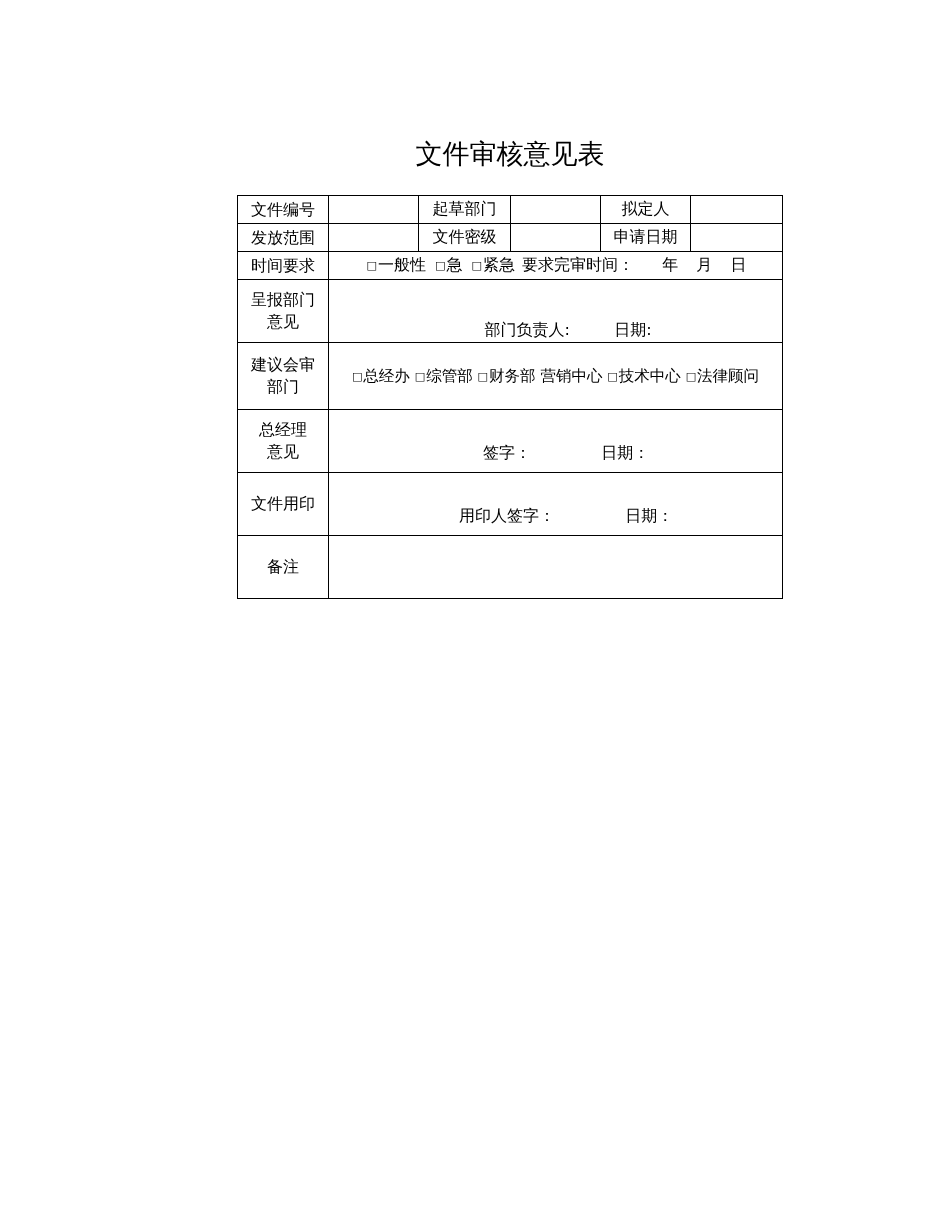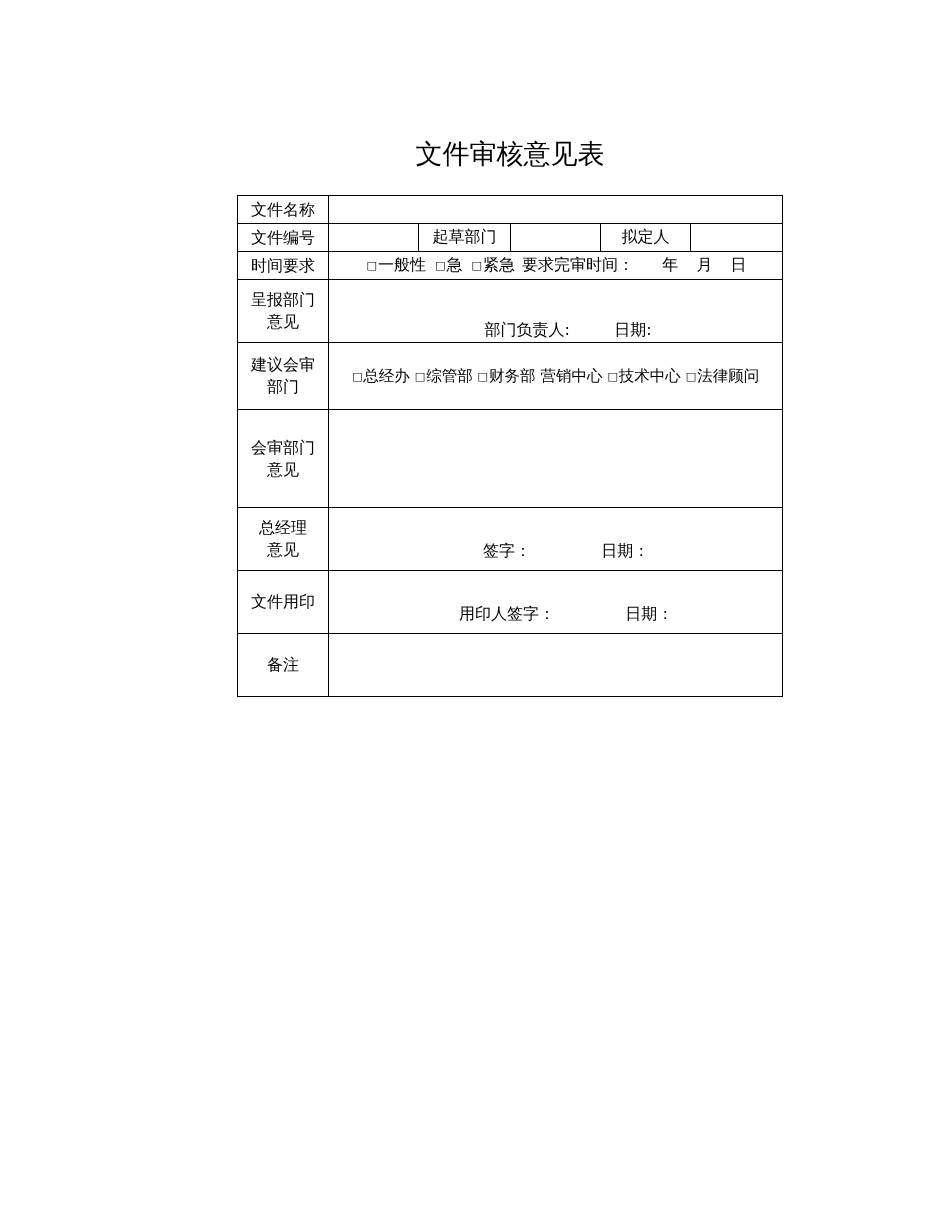--- a/index.html
+++ b/index.html
@@ -21,34 +21,38 @@
   <colgroup>
     <col style="width:91px">
     <col style="width:90px">
     <col style="width:92px">
     <col style="width:90px">
     <col style="width:90px">
     <col style="width:92px">
   </colgroup>
 
   <tbody>
-      <tr class="r28">
-    <td class="label">文件名称</td>
-    <td colspan="5"></td>
-  </tr>
 
   <tr class="r28">
     <td class="label">文件编号</td>
     <td></td>
     <td>起草部门</td>
     <td></td>
     <td>拟定人</td>
     <td></td>
   </tr>
 
+  <tr class="r28">
+    <td class="label">发放范围</td>
+    <td></td>
+    <td>文件密级</td>
+    <td></td>
+    <td>申请日期</td>
+    <td></td>
+  </tr>
 
   <tr class="r28">
     <td class="label">时间要求</td>
     <td colspan="5">
       <span class="opt"><span class="cb">□</span><span>一般性</span></span>
       <span class="opt"><span class="cb">□</span><span>急</span></span>
       <span class="opt"><span class="cb">□</span><span>紧急</span></span>
       <span>要求完审时间：</span>
       <span style="display:inline-block;width:18px"></span>
       <span>年</span>
@@ -82,27 +86,20 @@
     <td colspan="5" style="font-size:15.5px">
       <span><span class="cb">□</span><span>总经办</span></span>
       <span><span class="cb">□</span><span>综管部</span></span>
       <span><span class="cb">□</span><span>财务部</span></span>
       <span><span>营销中心</span></span>
       <span><span class="cb">□</span><span>技术中心</span></span>
       <span><span class="cb">□</span><span>法律顾问</span></span>
     </td>
   </tr>
 
-  <tr>
-    <td class="label" style="height:97px">
-      <div>会审部门</div>
-      <div>意见</div>
-    </td>
-    <td colspan="5"></td>
-  </tr>
 
 
   <tr>
     <td class="label" style="height:62px">
       <div>总经理</div>
       <div>意见</div>
     </td>
     <td colspan="5" style="vertical-align:bottom;padding-bottom:8px">
       <span style="display:inline-block;width:16px"></span>
       <span>签字：</span>

